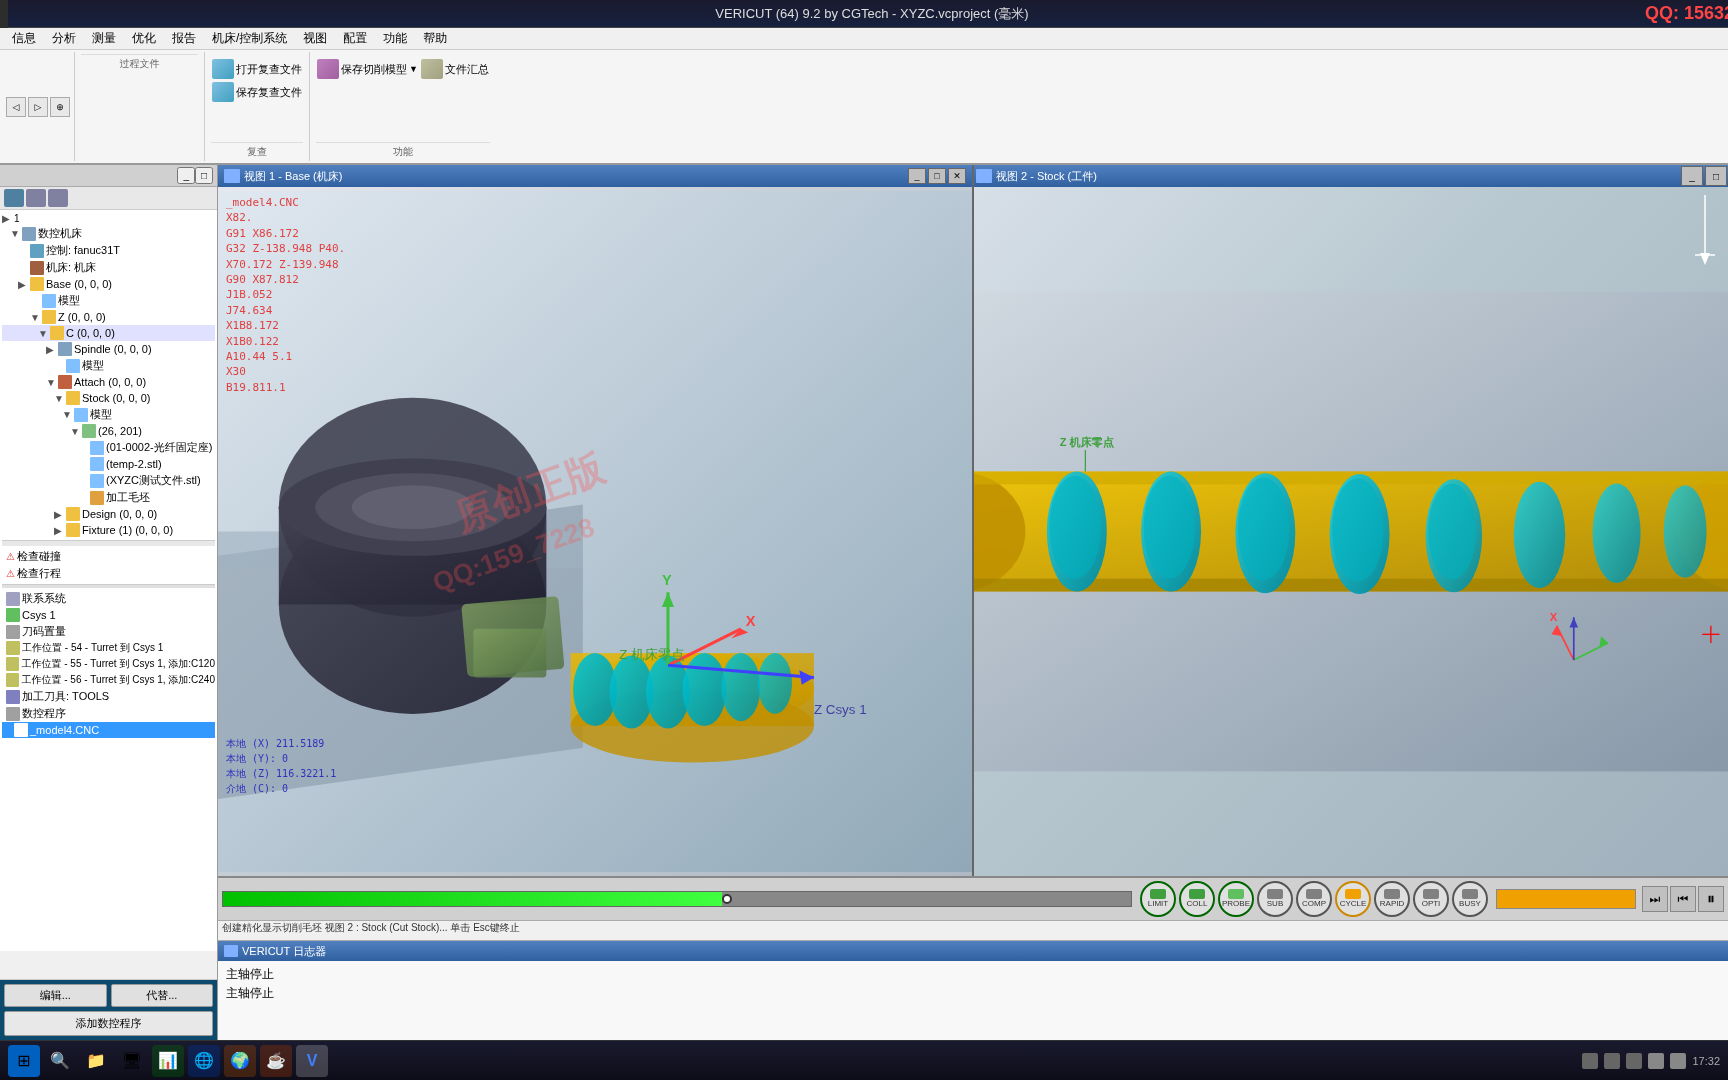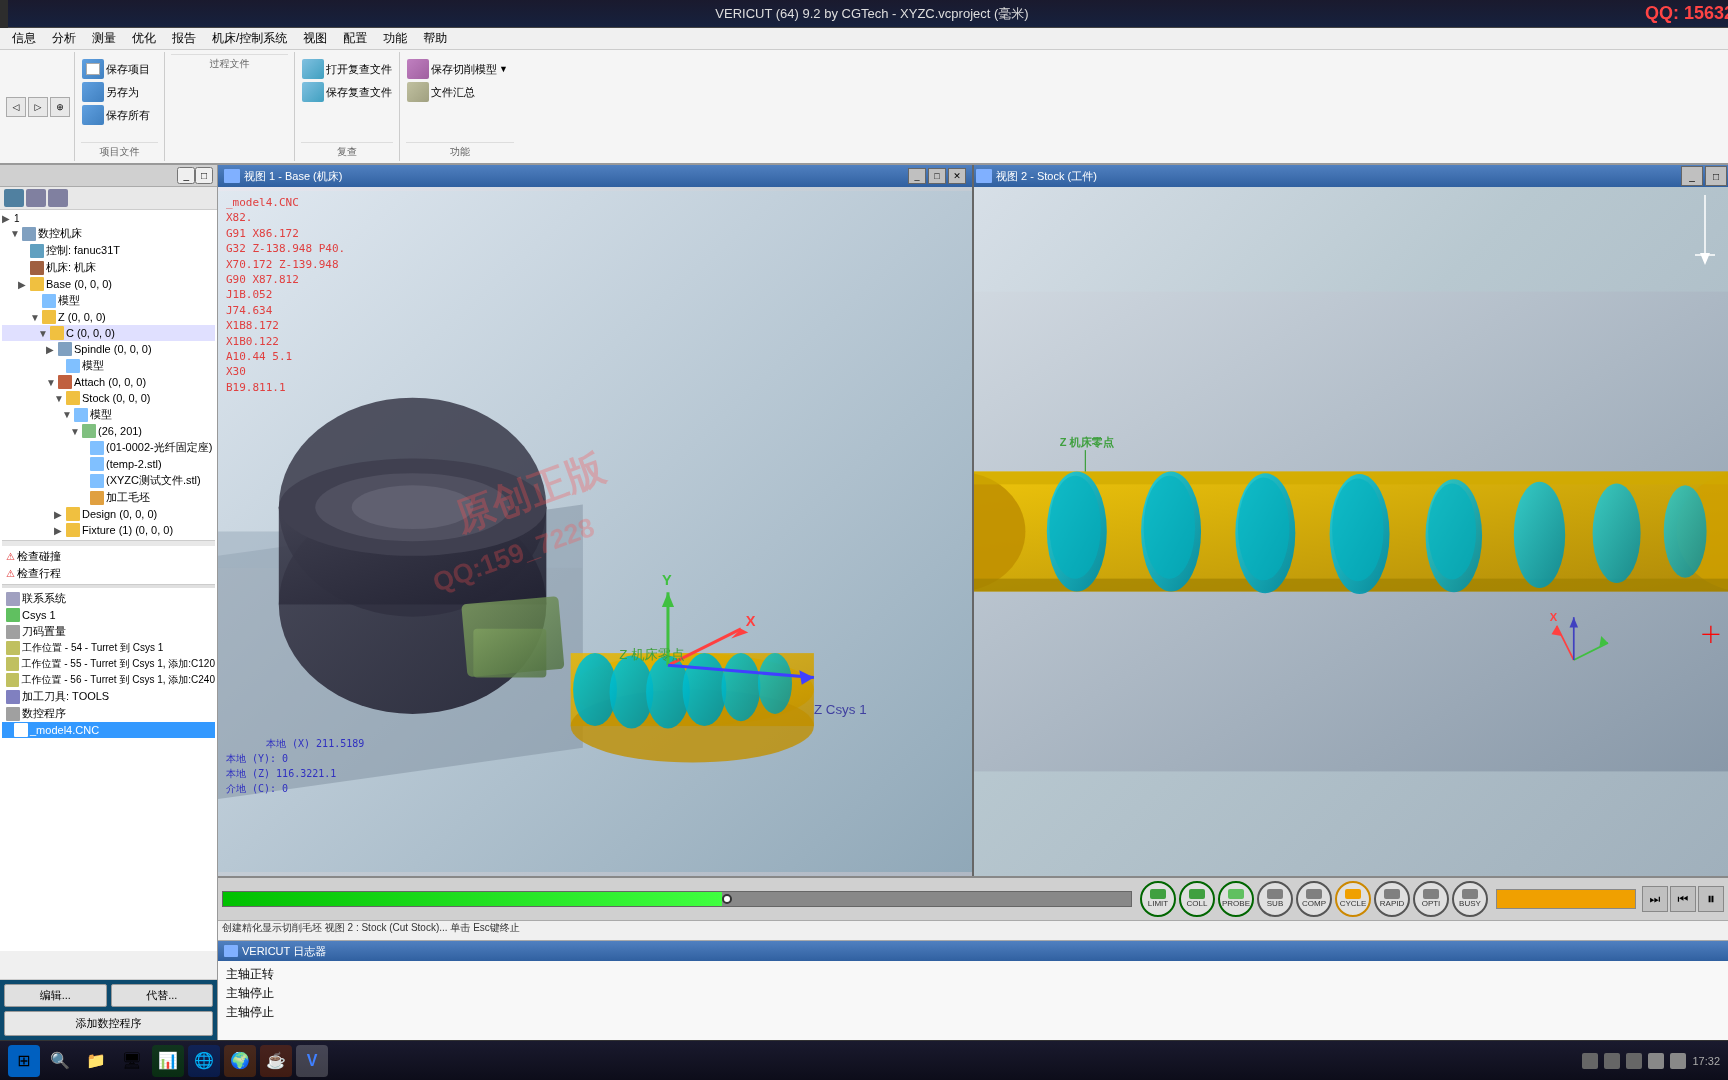--- a/index.html
+++ b/index.html
@@ -197,41 +197,20 @@
 <div id="toolbar">
 
   <div style="display:flex;align-items:center;border-right:1px solid #ccc;padding:0 4px;">
     <div style="display:flex;gap:2px;">
       <div style="width:20px;height:20px;background:#e8e8e8;border:1px solid #aaa;display:flex;align-items:center;justify-content:center;font-size:9px;">◁</div>
       <div style="width:20px;height:20px;background:#e8e8e8;border:1px solid #aaa;display:flex;align-items:center;justify-content:center;font-size:9px;">▷</div>
       <div style="width:20px;height:20px;background:#e8e8e8;border:1px solid #aaa;display:flex;align-items:center;justify-content:center;font-size:9px;">⊕</div>
     </div>
   </div>
 
-  <div style="display:flex;flex-direction:column;border-right:1px solid #ccc;padding:2px 6px;min-width:90px;">
-    <div style="display:flex;gap:2px;flex:1;align-items:flex-start;padding-top:4px;">
-      <div style="display:flex;flex-direction:column;gap:1px;">
-        <div style="display:flex;align-items:center;gap:2px;cursor:pointer;font-size:11px;padding:1px;">
-          <div style="width:22px;height:20px;background:linear-gradient(135deg,#60a0e0,#4080c0);border-radius:2px;display:flex;align-items:center;justify-content:center;">
-            <div style="width:14px;height:12px;background:#fff;border:1px solid #aaa;"></div>
-          </div>
-          <span>保存项目</span>
-        </div>
-        <div style="display:flex;align-items:center;gap:2px;cursor:pointer;font-size:11px;padding:1px;">
-          <div style="width:22px;height:20px;background:linear-gradient(135deg,#60a0e0,#4080c0);border-radius:2px;"></div>
-          <span>另存为</span>
-        </div>
-        <div style="display:flex;align-items:center;gap:2px;cursor:pointer;font-size:11px;padding:1px;">
-          <div style="width:22px;height:20px;background:linear-gradient(135deg,#60a0e0,#4080c0);border-radius:2px;"></div>
-          <span>保存所有</span>
-        </div>
-      </div>
-    </div>
-    <div style="font-size:10px;color:#666;text-align:center;border-top:1px solid #ddd;padding-top:2px;">项目文件</div>
-  </div>
 
   <div style="display:flex;flex-direction:column;border-right:1px solid #ccc;padding:2px 6px;min-width:130px;">
     <div style="font-size:10px;color:#666;text-align:center;border-top:1px solid #ddd;padding-top:2px;">过程文件</div>
   </div>
 
   <div style="display:flex;flex-direction:column;border-right:1px solid #ccc;padding:2px 6px;min-width:100px;">
     <div style="display:flex;gap:2px;flex:1;align-items:flex-start;padding-top:4px;">
       <div style="display:flex;flex-direction:column;gap:1px;">
         <div style="display:flex;align-items:center;gap:2px;cursor:pointer;font-size:11px;padding:1px;">
           <div style="width:22px;height:20px;background:linear-gradient(135deg,#80c0e0,#40a0c0);border-radius:2px;"></div>
@@ -241,21 +220,21 @@
           <div style="width:22px;height:20px;background:linear-gradient(135deg,#80c0e0,#40a0c0);border-radius:2px;"></div>
           <span>保存复查文件</span>
         </div>
       </div>
     </div>
     <div style="font-size:10px;color:#666;text-align:center;border-top:1px solid #ddd;padding-top:2px;">复查</div>
   </div>
 
   <div style="display:flex;flex-direction:column;padding:2px 6px;min-width:120px;">
     <div style="display:flex;gap:2px;flex:1;align-items:flex-start;padding-top:4px;">
-      <div style="display:flex;flex-direction:column;gap:1px;">
+      <div style="display:flex;flex-direction:row;gap:1px;">
         <div style="display:flex;align-items:center;gap:2px;cursor:pointer;font-size:11px;padding:1px;">
           <div style="width:22px;height:20px;background:linear-gradient(135deg,#c080c0,#a060a0);border-radius:2px;"></div>
           <span>保存切削模型</span>
           <span style="font-size:9px;">▼</span>
         </div>
         <div style="display:flex;align-items:center;gap:2px;cursor:pointer;font-size:11px;padding:1px;">
           <div style="width:22px;height:20px;background:linear-gradient(135deg,#c0c0a0,#a0a080);border-radius:2px;"></div>
           <span>文件汇总</span>
         </div>
       </div>
@@ -495,21 +474,21 @@
           <span>J1B.052</span>
           <span>J74.634</span>
           <span>X1B8.172</span>
           <span>X1B0.122</span>
           <span>A10.44  5.1</span>
           <span>X30</span>
           <span>B19.811.1</span>
         </div>
 
         <div id="coord-overlay">
-          <div style="font-size:10px;color:#3030c0;margin-left:40px;">本地 (X) 211.5189</div>
+          <div style="font-size:10px;color:#3030c0;">本地 (X) 211.5189</div>
           <div style="font-size:10px;color:#3030c0;">本地 (Y): 0</div>
           <div style="font-size:10px;color:#3030c0;">本地 (Z) 116.3221.1</div>
           <div style="font-size:10px;color:#3030c0;">介地 (C): 0</div>
         </div>
 
         <div id="scene1">
           <svg width="100%" height="100%" viewBox="0 0 620 560" preserveAspectRatio="xMidYMid meet">
 
             <defs>
               <linearGradient id="bg1" x1="0%" y1="0%" x2="100%" y2="100%">
@@ -732,21 +711,20 @@
     <div id="status-bar">
       <span id="status-text">创建精化显示切削毛坯 视图 2 : Stock (Cut Stock)... 单击 Esc键终止</span>
     </div>
 
     <div id="log-panel">
       <div id="log-header">
         <div class="vp-icon"></div>
         <span>VERICUT 日志器</span>
       </div>
       <div id="log-body">
-        <div>主轴正转</div>
         <div>主轴停止</div>
         <div>主轴停止</div>
       </div>
     </div>
 
   </div>
 
 </div>
 
 <div id="taskbar" style="position:fixed;bottom:0;left:0;width:100%;height:40px;background:linear-gradient(to bottom,#1a1a2e,#0d0d1a);display:flex;align-items:center;padding:0 8px;gap:4px;border-top:1px solid #333;">

